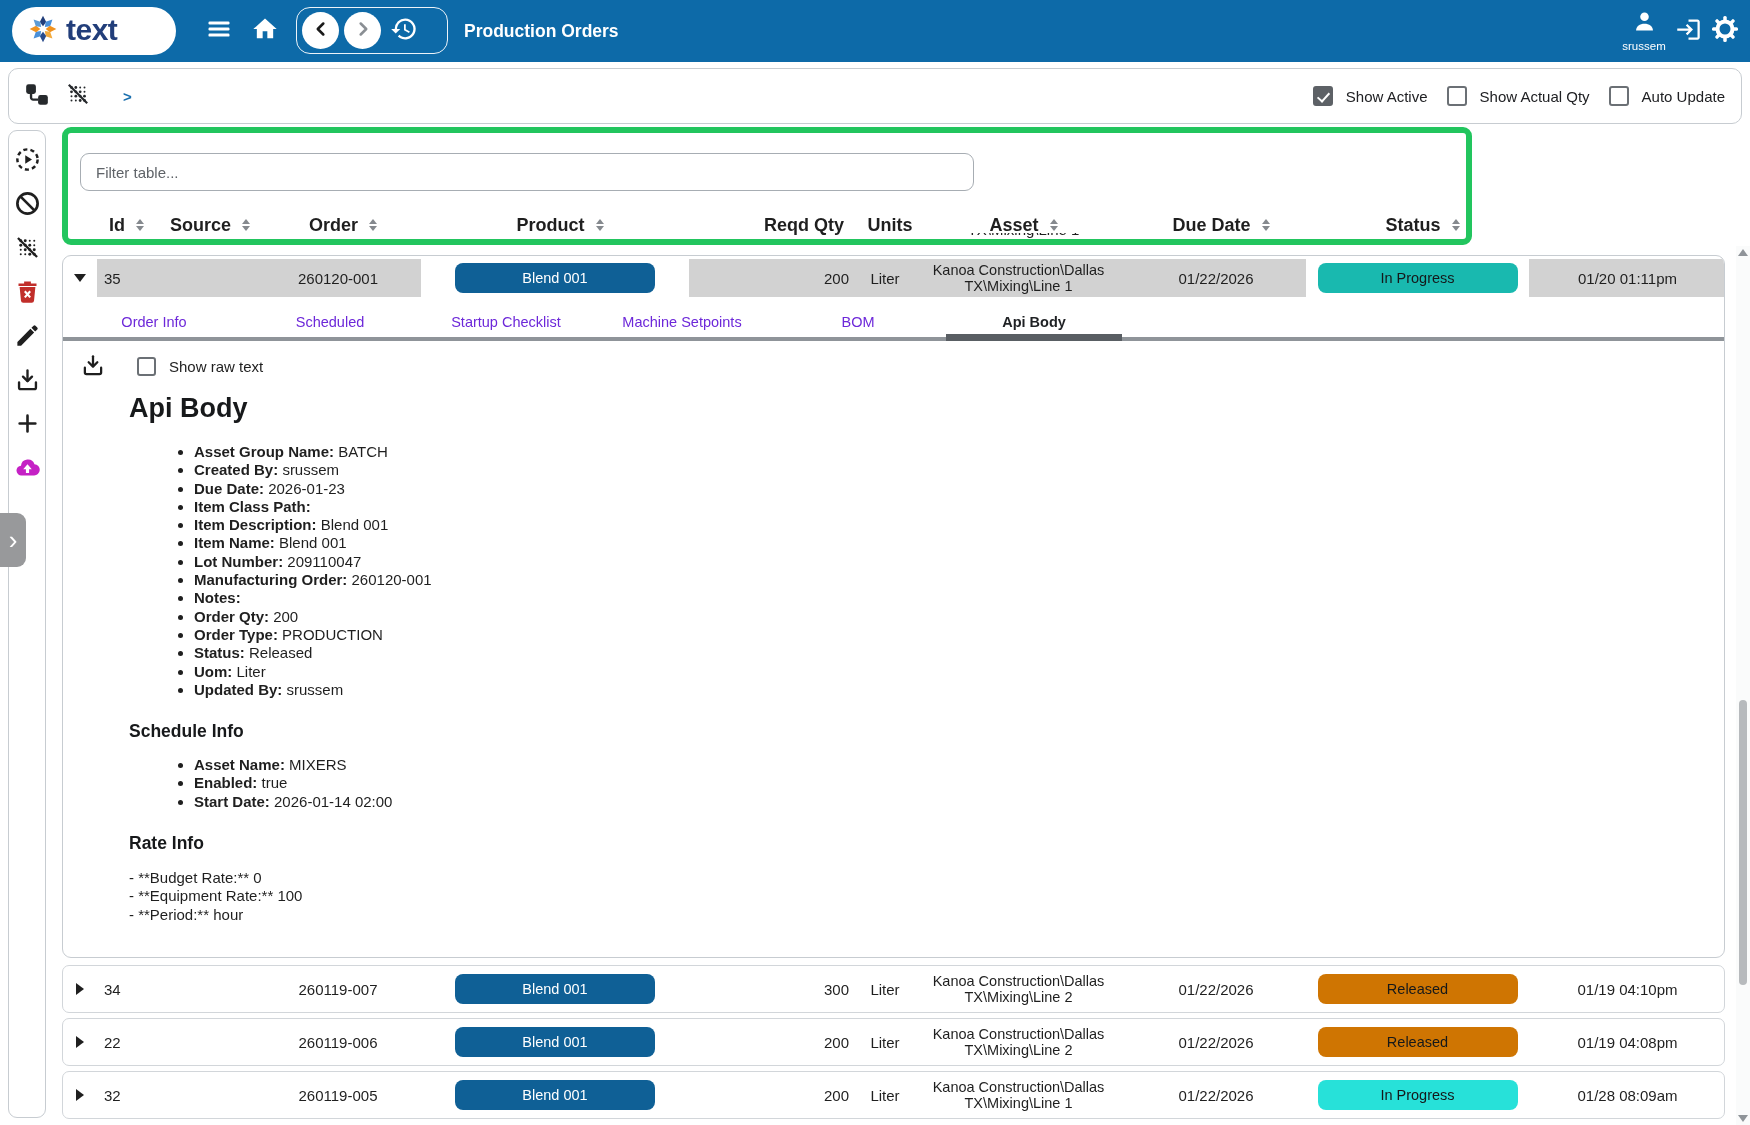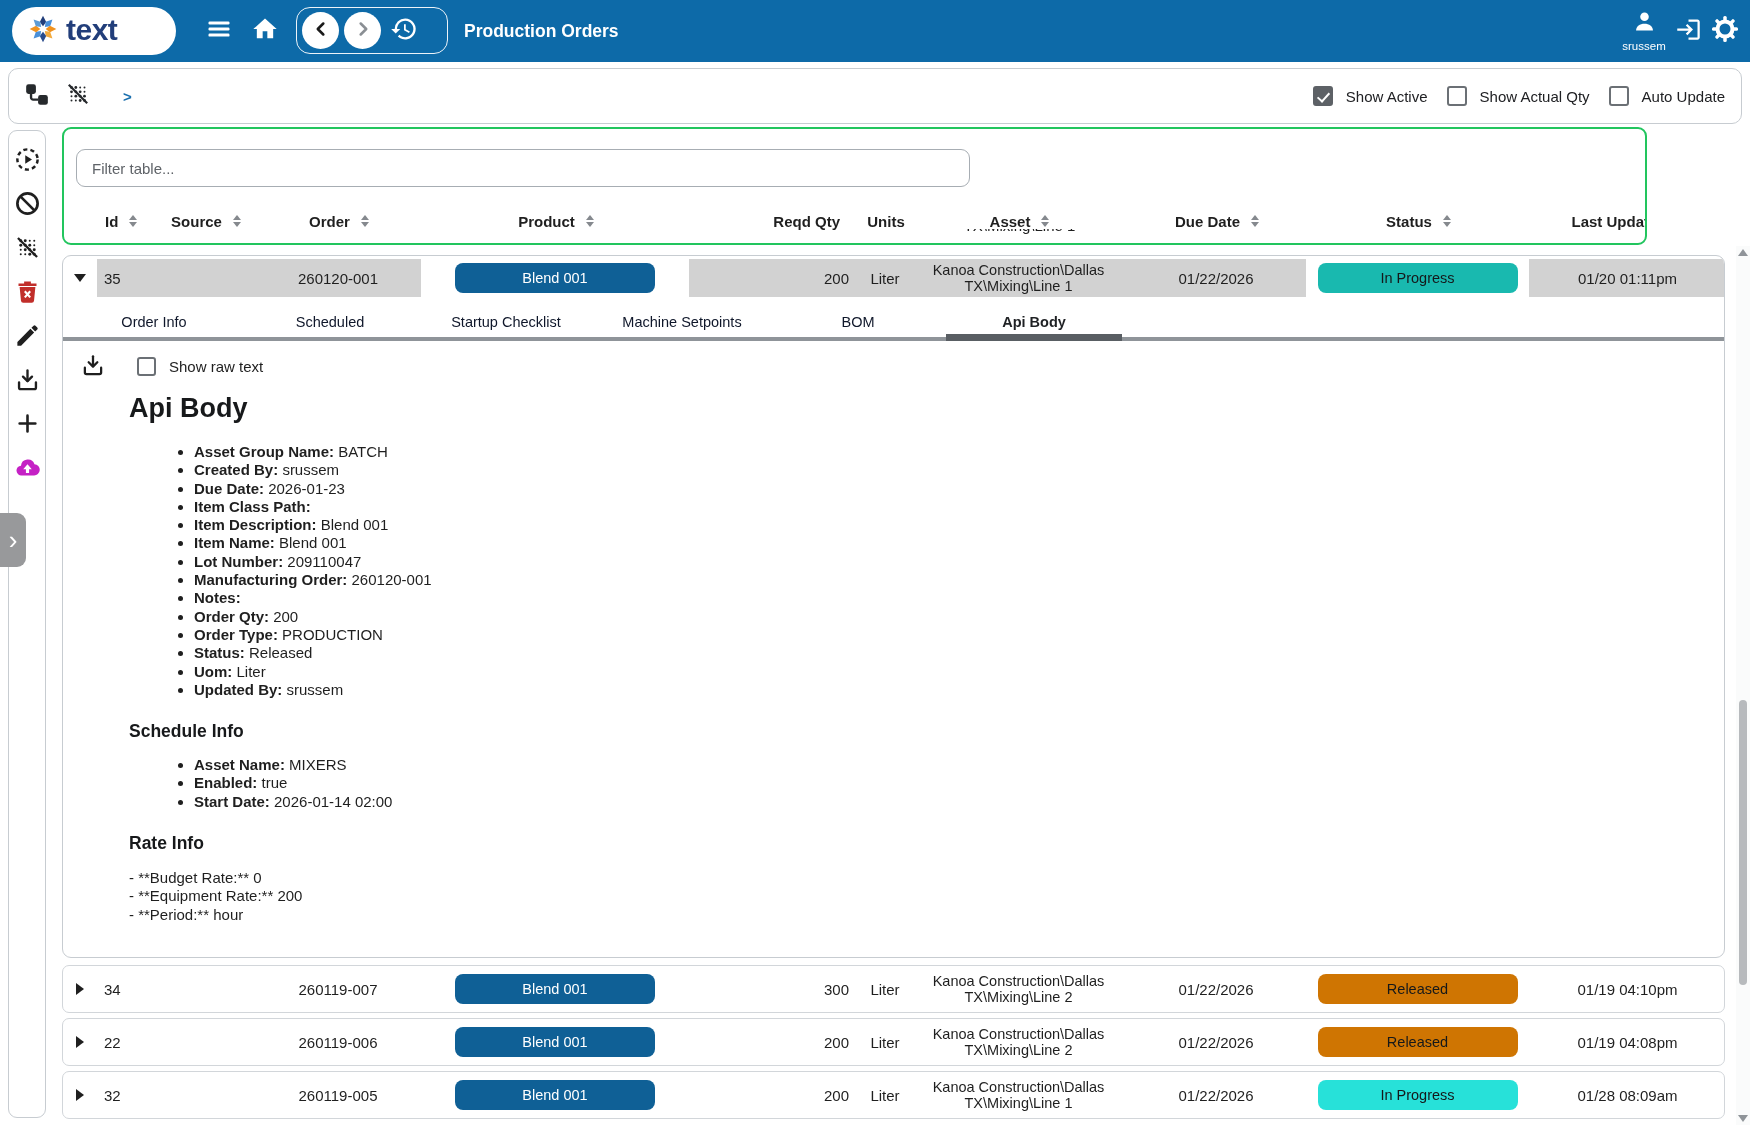--- a/index.html
+++ b/index.html
@@ -42,29 +42,29 @@
   .side-card{position:absolute;left:8px;top:130px;width:38px;height:988px;border:1px solid #c7ccd1;border-radius:9px;
              box-sizing:border-box;display:flex;flex-direction:column;align-items:center;padding-top:17px;gap:17px;background:#fff}
   .side-card .sicon{width:27px;height:27px;display:flex;align-items:center;justify-content:center;cursor:pointer}
   .panel-expander{position:absolute;left:0;top:513px;width:26px;height:54px;background:#98999b;
                   border-radius:0 9px 9px 0;color:#fff;display:flex;align-items:center;justify-content:center;
                   font-size:26px;line-height:1;cursor:pointer}
 
   
   .grid{display:grid;grid-template-columns:34px 58px 100px 166px 268px 170px 52px 215px 180px 223px 197px;
         align-items:center;width:100%;box-sizing:border-box}
-  .hcell{display:flex;align-items:center;justify-content:center;gap:11px;font-weight:bold;font-size:15px;color:#1f1f1f}
+  .hcell{display:flex;align-items:center;justify-content:center;gap:11px;font-weight:bold;font-size:18px;color:#1f1f1f}
   .hcell.left{justify-content:flex-start;padding-left:7px}
   .hcell.right{justify-content:flex-end;padding-right:20px}
   .sort{display:inline-flex;flex-direction:column;gap:2.5px}
   .sort i{width:0;height:0;border-left:4.5px solid transparent;border-right:4.5px solid transparent;display:block}
   .sort .up{border-bottom:5.5px solid #85898e}
   .sort .down{border-top:5.5px solid #85898e}
 
-  .head-card{position:absolute;left:62px;top:127px;width:1585px;height:118px;border:2px solid #22c55e;
+  .head-card{position:absolute;left:62px;top:127px;width:1410px;height:118px;border:6px solid #22c55e;
              border-radius:9px;box-sizing:border-box;background:#fff;overflow:hidden}
   .filter-input{position:absolute;left:12px;top:20px;width:894px;height:38px;border:1.5px solid #a7adb3;
                 border-radius:9px;box-sizing:border-box;padding:0 15px;font-size:15px;color:#202124;outline:none;
                 font-family:"Liberation Sans","DejaVu Sans",sans-serif}
   .filter-input::placeholder{color:#5f6368}
   .headrow{position:absolute;left:0;top:72px;height:40px}
   .sliver{position:absolute;left:848px;top:100px;width:215px;height:15px;overflow:hidden;text-align:center;font-size:15px;color:#1f1f1f}
   .sliver span{display:inline-block;transform:translateY(-12px)}
 
   
@@ -83,21 +83,21 @@
          border-left:8px solid #1f1f1f;margin:0 auto;cursor:pointer}
 
   .expanded-card{position:absolute;left:62px;top:255px;width:1663px;height:703px;border:1px solid #c7ccd1;
                  border-radius:9px;box-sizing:border-box;background:#fff;overflow:hidden}
   .exp-row{padding-top:3px}
 
   
   .tabbar{position:relative;height:38px;margin-top:6px;display:flex;padding-left:3px}
   .tabbar::before{content:"";position:absolute;left:0;right:0;bottom:0;height:4px;background:#8f9499}
   .tab{width:176px;height:100%;display:flex;align-items:center;justify-content:center;
-       font-size:14.5px;color:#0f172a;position:relative;cursor:pointer}
+       font-size:14.5px;color:#6d28d9;position:relative;cursor:pointer}
   .tab.active{font-weight:bold;color:#1f2124}
   .tab.active::after{content:"";position:absolute;left:0;right:0;bottom:0;height:7px;background:#595e63;z-index:2}
 
   
   .rawrow{display:flex;align-items:center;margin:12px 0 0 16px}
   .rawrow .cb{width:19px;height:19px;margin-left:31px}
   .rawrow .lbl{font-size:15px;margin-left:13px}
   .dl-btn{width:27px;height:27px;display:flex;align-items:center;justify-content:center;cursor:pointer}
   .detail h1{margin:13px 0 0 66px;font-size:27px;font-weight:bold;color:#17191b}
   .detail ul{margin:19px 0 0 0;padding:0 0 0 131px;list-style:disc}
@@ -532,21 +532,21 @@
         <li><b>Enabled:</b> <span>true</span></li>
 
         <li><b>Start Date:</b> <span>2026-01-14 02:00</span></li>
       </ul>
 
     <h3>Rate Info</h3>
     <div class="rate">
 
         <p>- **Budget Rate:** 0</p>
 
-        <p>- **Equipment Rate:** 200</p>
+        <p>- **Equipment Rate:** 100</p>
 
         <p>- **Period:** hour</p>
       </div>
   </div>
 </div>
 
 <div class="rowcard" style="top:965px">
   <div class="grid">
     <div class="cell">
         <span class="tri-r"></span>

